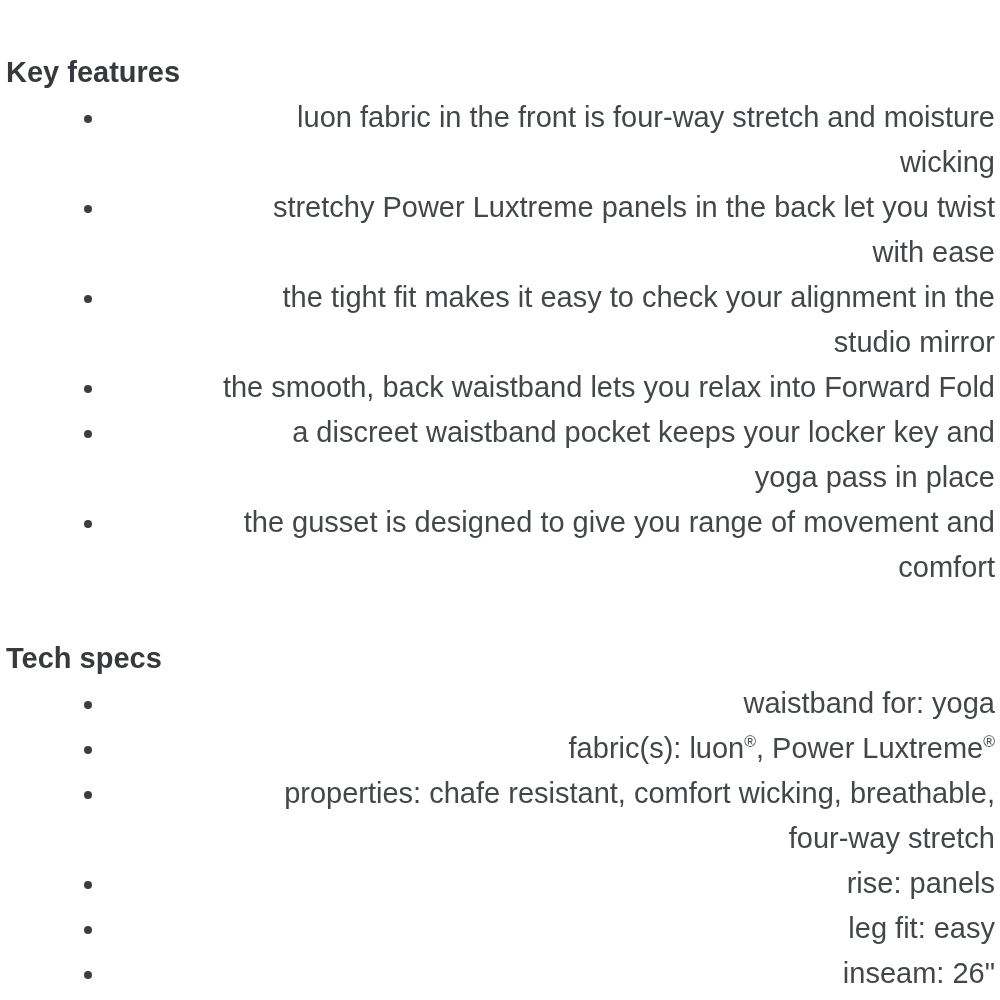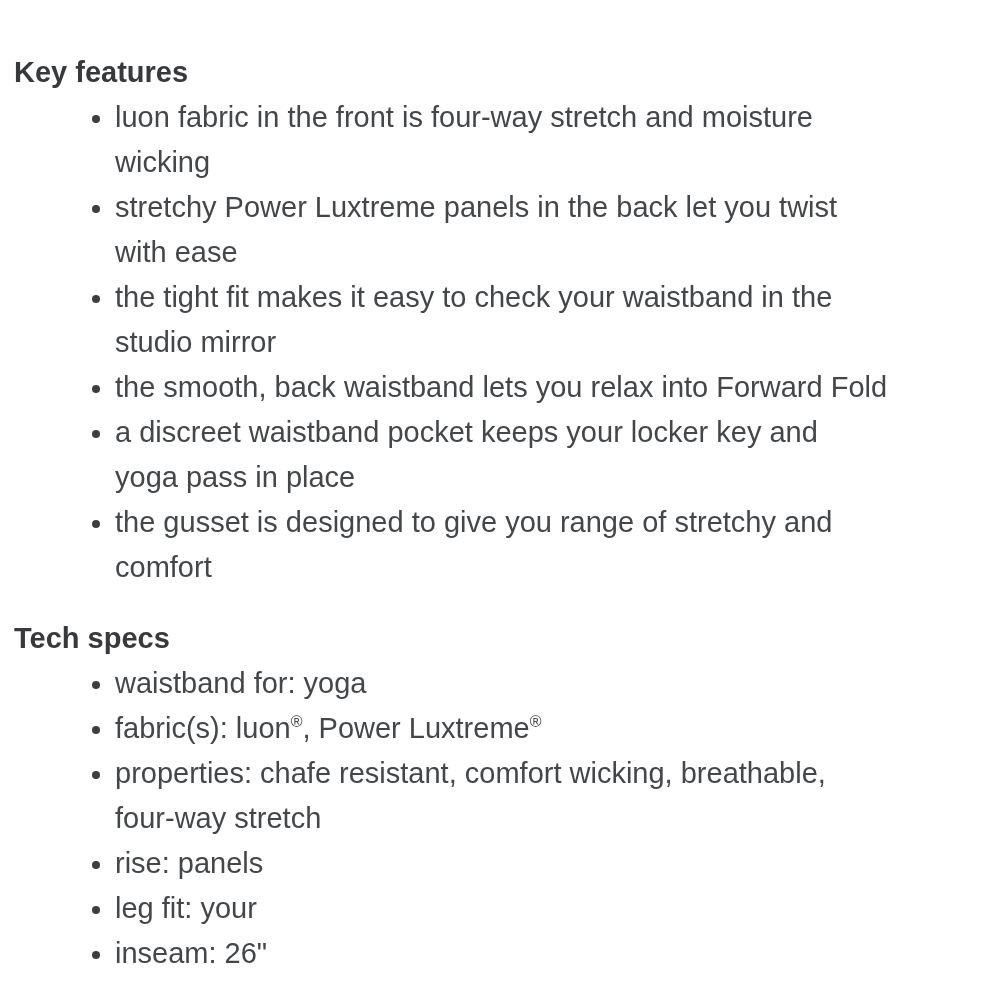--- a/index.html
+++ b/index.html
@@ -7,83 +7,84 @@
     padding: 0;
     background: #ffffff;
   }
   body {
     width: 1000px;
     height: 1000px;
     overflow: hidden;
     font-family: "Liberation Sans", sans-serif;
   }
   .page {
-    padding: 50px 4px 0 14px;
+    padding: 50px 4px 0 6px;
     box-sizing: border-box;
   }
   .heading {
     font-size: 29px;
     line-height: 45px;
     font-weight: 700;
     margin: 0;
     color: #37393c;
   }
   .bullets {
     list-style: disc;
     margin: 0;
     padding: 0 0 0 101px;
+    text-align: right;
   }
   .bullet-item {
     font-size: 29px;
     line-height: 45px;
     color: #44474a;
     white-space: pre-line;
     max-width: 888px;
   }
   .bullet-item::marker {
     color: #3c3f42;
     font-size: 26px;
   }
   .section-gap {
-    margin-top: 26px;
+    margin-top: 46px;
   }
   sup {
     font-size: 0.55em;
     line-height: 0;
     vertical-align: super;
   }
 </style>
 </head>
 <body>
 
 <main class="page">
 
   <section class="section">
     <h2 class="heading">Key features</h2>
     <ul class="bullets">
       <li class="bullet-item">luon fabric in the front is four-way stretch and moisture
 wicking</li>
       <li class="bullet-item">stretchy Power Luxtreme panels in the back let you twist
 with ease</li>
-      <li class="bullet-item">the tight fit makes it easy to check your waistband in the
+      <li class="bullet-item">the tight fit makes it easy to check your alignment in the
 studio mirror</li>
       <li class="bullet-item">the smooth, back waistband lets you relax into Forward Fold</li>
       <li class="bullet-item">a discreet waistband pocket keeps your locker key and
 yoga pass in place</li>
-      <li class="bullet-item">the gusset is designed to give you range of stretchy and
+      <li class="bullet-item">the gusset is designed to give you range of movement and
 comfort</li>
     </ul>
   </section>
 
   <section class="section section-gap">
     <h2 class="heading">Tech specs</h2>
     <ul class="bullets">
       <li class="bullet-item">waistband for: yoga</li>
       <li class="bullet-item">fabric(s): luon<sup>®</sup>, Power Luxtreme<sup>®</sup></li>
       <li class="bullet-item">properties: chafe resistant, comfort wicking, breathable,
 four-way stretch</li>
       <li class="bullet-item">rise: panels</li>
-      <li class="bullet-item">leg fit: your</li>
+      <li class="bullet-item">leg fit: easy</li>
       <li class="bullet-item">inseam: 26"</li>
     </ul>
   </section>
 
 </main>
 
 </body></html>

